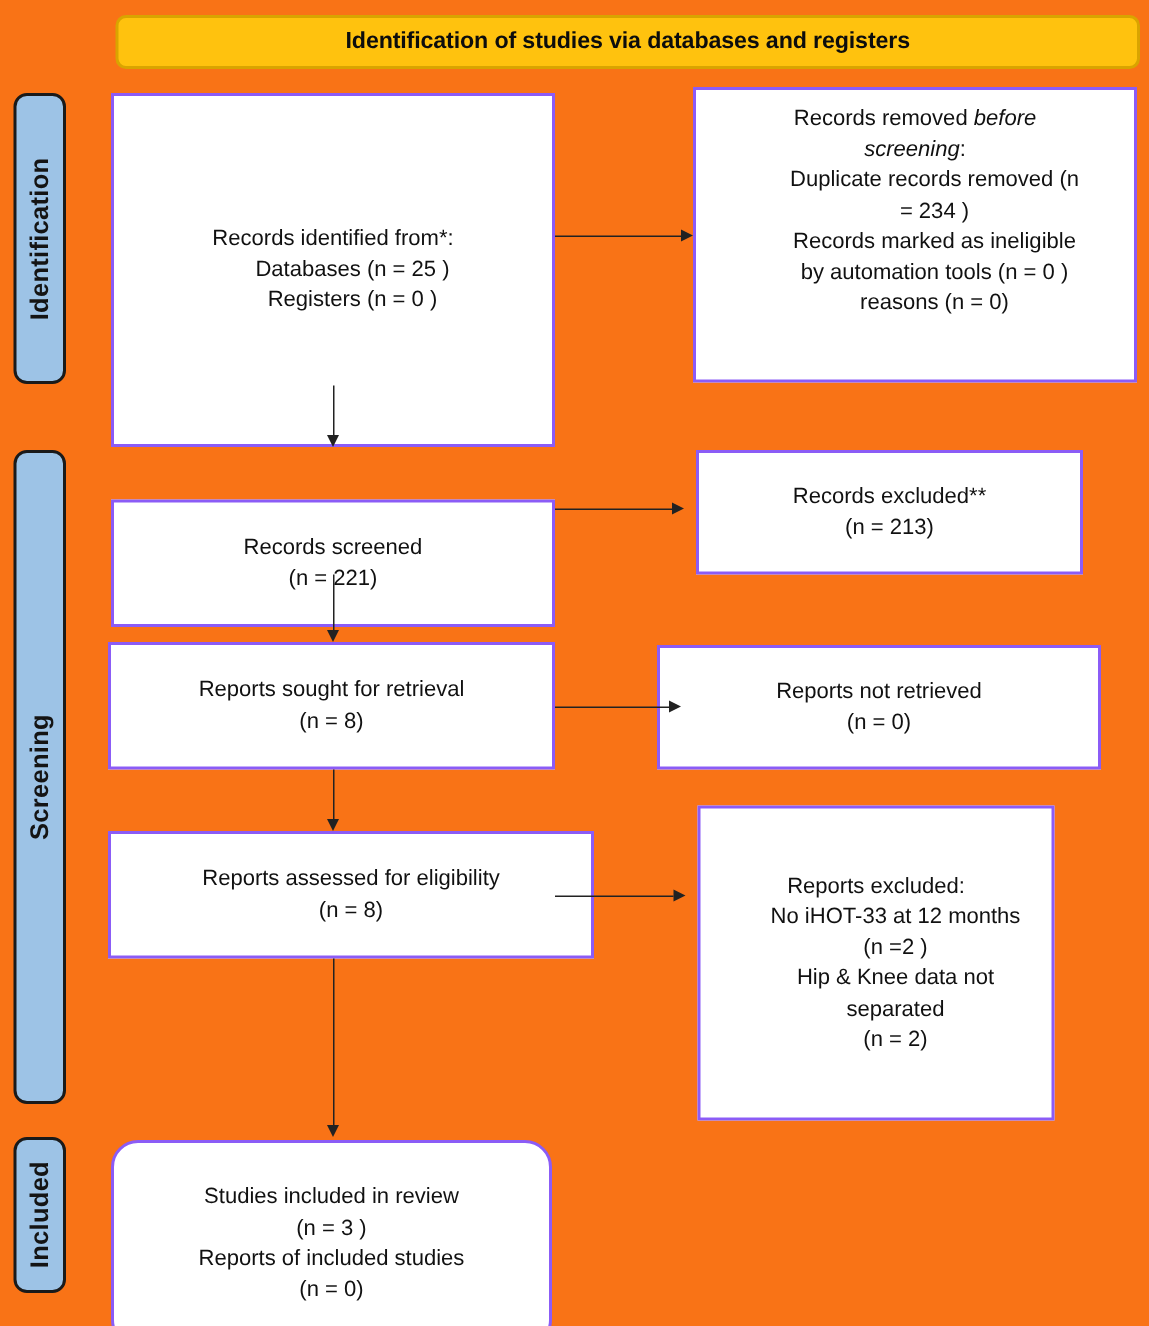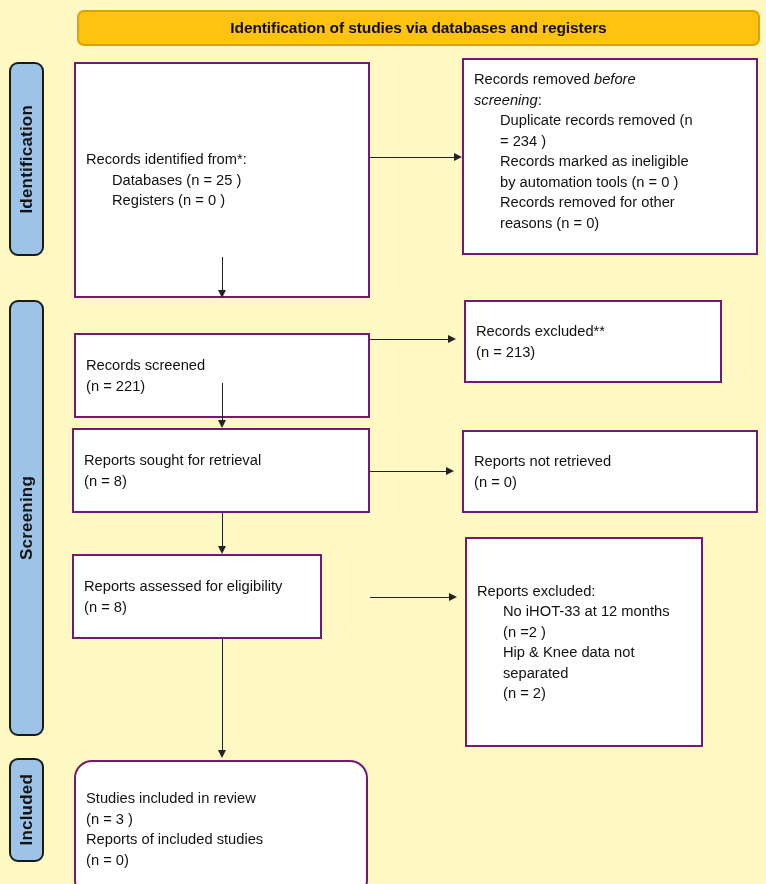--- a/index.html
+++ b/index.html
@@ -8,22 +8,23 @@
     background: #ffffff;
   }
   body {
     font-family: "Liberation Sans", sans-serif;
     -webkit-font-smoothing: antialiased;
   }
   #diagram {
     position: relative;
     width: 766px;
     height: 884px;
-    background: #fef9c3;
+    background: #f97316;
     overflow: hidden;
+    text-align: center;
   }
 
   
   .phase-bar {
     position: absolute;
     background: #9DC3E6;
     border: 2px solid #1a1a1a;
     border-radius: 9px;
     box-sizing: border-box;
     display: flex;
@@ -55,21 +56,21 @@
     font-weight: bold;
     font-size: 15.5px;
     color: #0d0d0d;
     letter-spacing: -0.1px;
   }
 
   
   .pbox {
     position: absolute;
     background: #ffffff;
-    border: 2px solid #701a75;
+    border: 2px solid #8b5cf6;
     box-sizing: border-box;
     display: flex;
     flex-direction: column;
     justify-content: center;
   }
   .pbox .lines {
     padding: 0 10px;
   }
   .pbox .ln {
     font-size: 14.7px;
@@ -140,21 +141,20 @@
   </div>
 
   <div class="pbox top-align" style="left:462px; top:58px; width:296px; height:197px;">
     <div class="lines">
       <div class="ln"><span>Records removed </span><span class="ital">before</span></div>
       <div class="ln"><span class="ital">screening</span><span>:</span></div>
       <div class="ln indent">Duplicate records removed  (n</div>
       <div class="ln indent">= 234 )</div>
       <div class="ln indent">Records marked as ineligible</div>
       <div class="ln indent">by automation tools (n = 0 )</div>
-      <div class="ln indent">Records removed for other</div>
       <div class="ln indent">reasons (n = 0)</div>
     </div>
   </div>
 
   <div class="h-line" style="left:370px; top:157px; width:84px;"></div>
   <div class="arrow-right" style="left:454px; top:152.5px;"></div>
 
   <div class="v-line" style="left:222px; top:257px; height:33px;"></div>
   <div class="arrow-down" style="left:217.5px; top:290px;"></div>
 
@@ -178,34 +178,34 @@
   <div class="v-line" style="left:222px; top:383px; height:37px;"></div>
   <div class="arrow-down" style="left:217.5px; top:420px;"></div>
 
   <div class="pbox" style="left:72px; top:428px; width:298px; height:85px;">
     <div class="lines">
       <div class="ln">Reports sought for retrieval</div>
       <div class="ln">(n = 8)</div>
     </div>
   </div>
 
-  <div class="pbox" style="left:462px; top:430px; width:296px; height:83px;">
+  <div class="pbox" style="left:438px; top:430px; width:296px; height:83px;">
     <div class="lines">
       <div class="ln">Reports not retrieved</div>
       <div class="ln">(n = 0)</div>
     </div>
   </div>
 
   <div class="h-line" style="left:370px; top:471px; width:76px;"></div>
   <div class="arrow-right" style="left:446px; top:466.5px;"></div>
 
   <div class="v-line" style="left:222px; top:513px; height:33px;"></div>
   <div class="arrow-down" style="left:217.5px; top:546px;"></div>
 
-  <div class="pbox" style="left:72px; top:554px; width:250px; height:85px;">
+  <div class="pbox" style="left:72px; top:554px; width:324px; height:85px;">
     <div class="lines">
       <div class="ln">Reports assessed for eligibility</div>
       <div class="ln">(n = 8)</div>
     </div>
   </div>
 
   <div class="pbox" style="left:465px; top:537px; width:238px; height:210px;">
     <div class="lines">
       <div class="ln">Reports excluded:</div>
       <div class="ln indent">No iHOT-33 at 12 months</div>

